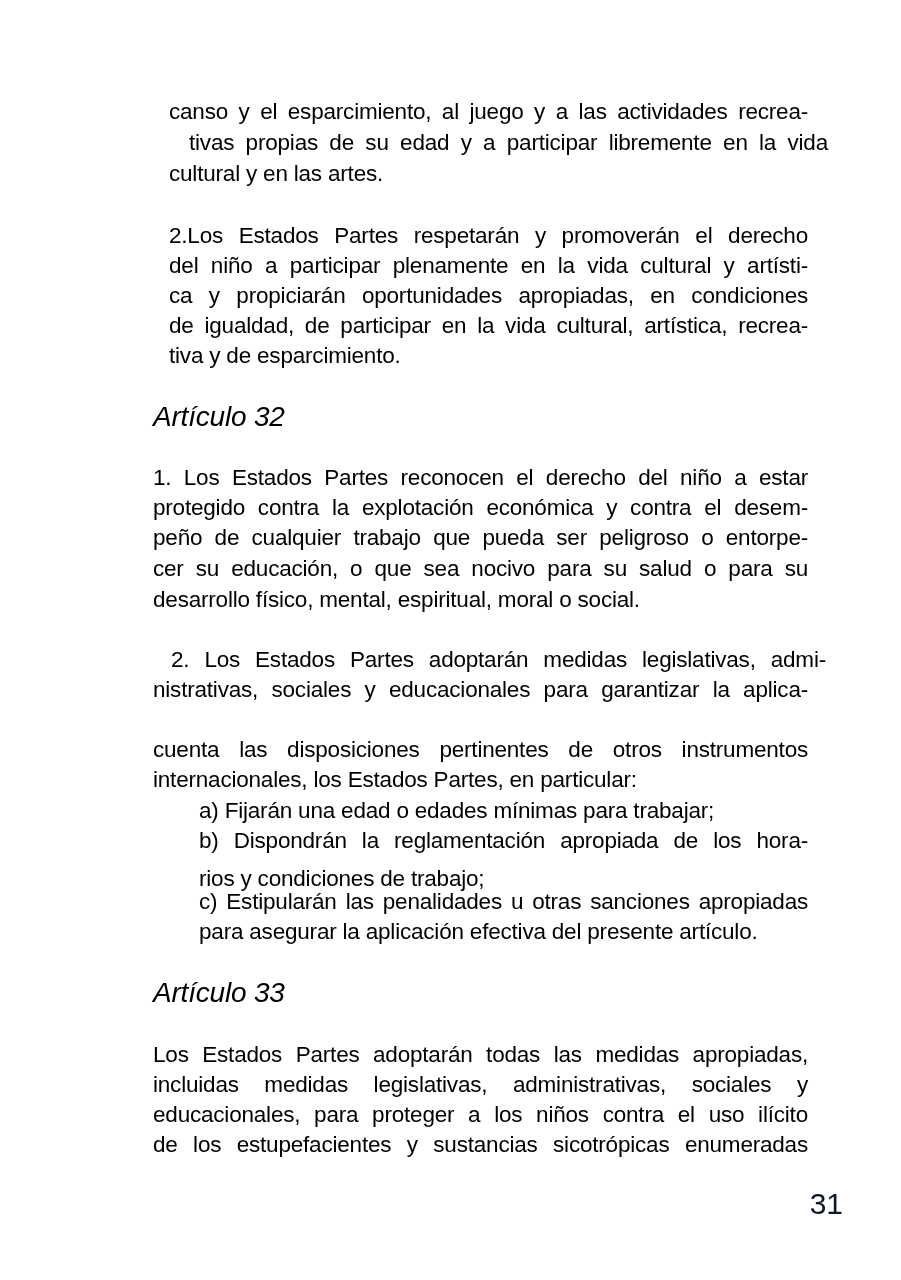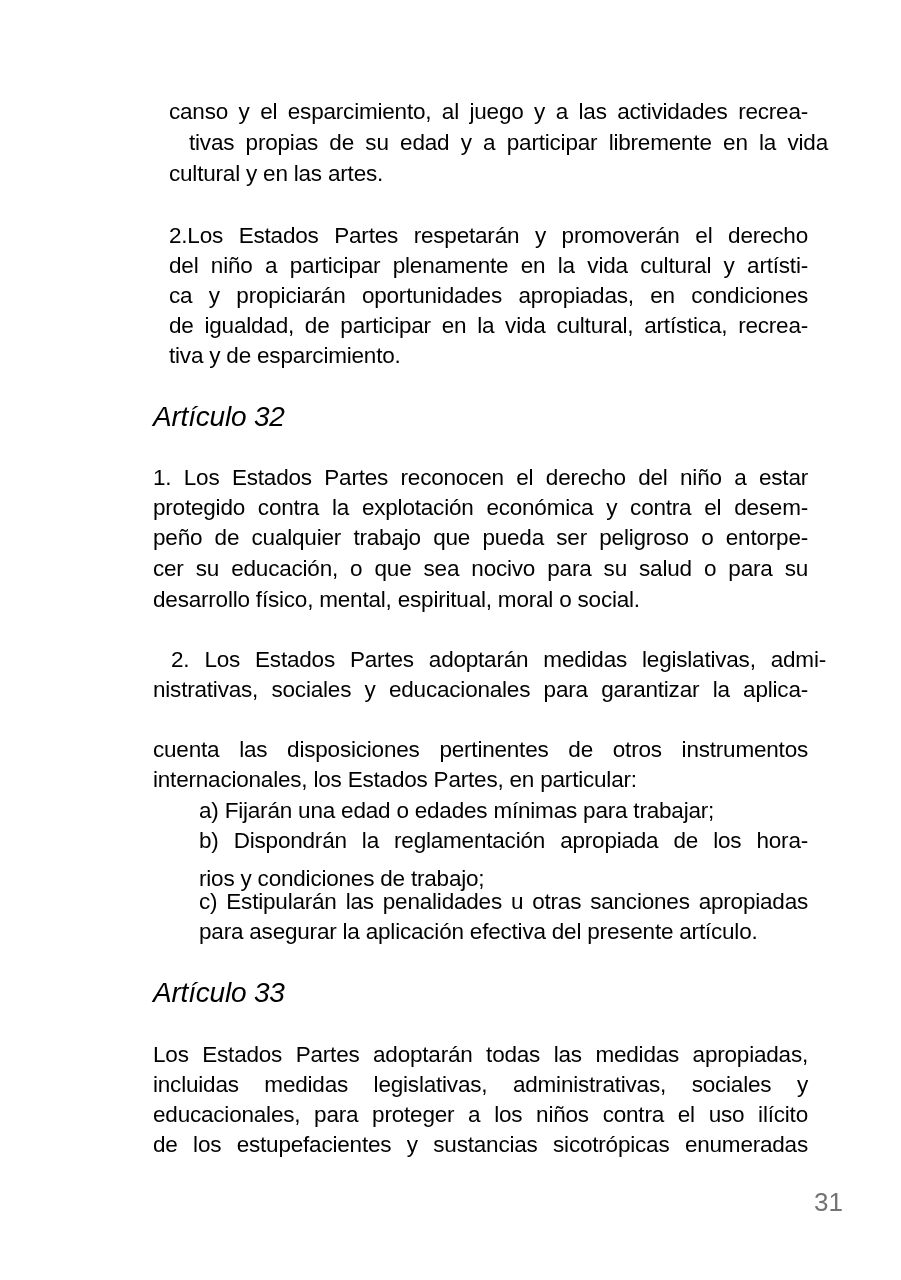--- a/index.html
+++ b/index.html
@@ -7,21 +7,21 @@
     width: 901px; height: 1280px; background: #ffffff; position: relative; overflow: hidden;
     font-family: "Liberation Sans", "DejaVu Sans", sans-serif; color: #2a2a2a;
   }
   .page { position: absolute; left: 0; top: 0; width: 901px; height: 1280px; }
   .line {
     position: absolute; font-size: 22.5px; line-height: 30px; white-space: nowrap;
     letter-spacing: -0.2px; color: #000000;
   }
   .justify { text-align: justify; text-align-last: justify; }
   .heading { font-size: 28px; font-style: italic; }
-  .page-number { position: absolute; right: 58px; top: 1187px; font-size: 26px; color: #737373; }
+  .page-number { position: absolute; right: 58px; top: 1187px; font-size: 30px; color: #0f172a; }
 </style>
 </head>
 <body>
 
 <div class="page">
 
   <div class="line justify" style="left:169px; top:97px; width:639px;">canso y el esparcimiento, al juego y a las actividades recrea-</div>
   <div class="line justify" style="left:169px; top:128px; width:639px;margin-left:20px;">tivas propias de su edad y a participar libremente en la vida</div>
   <div class="line" style="left:169px; top:159px;">cultural y en las artes.</div>
 

